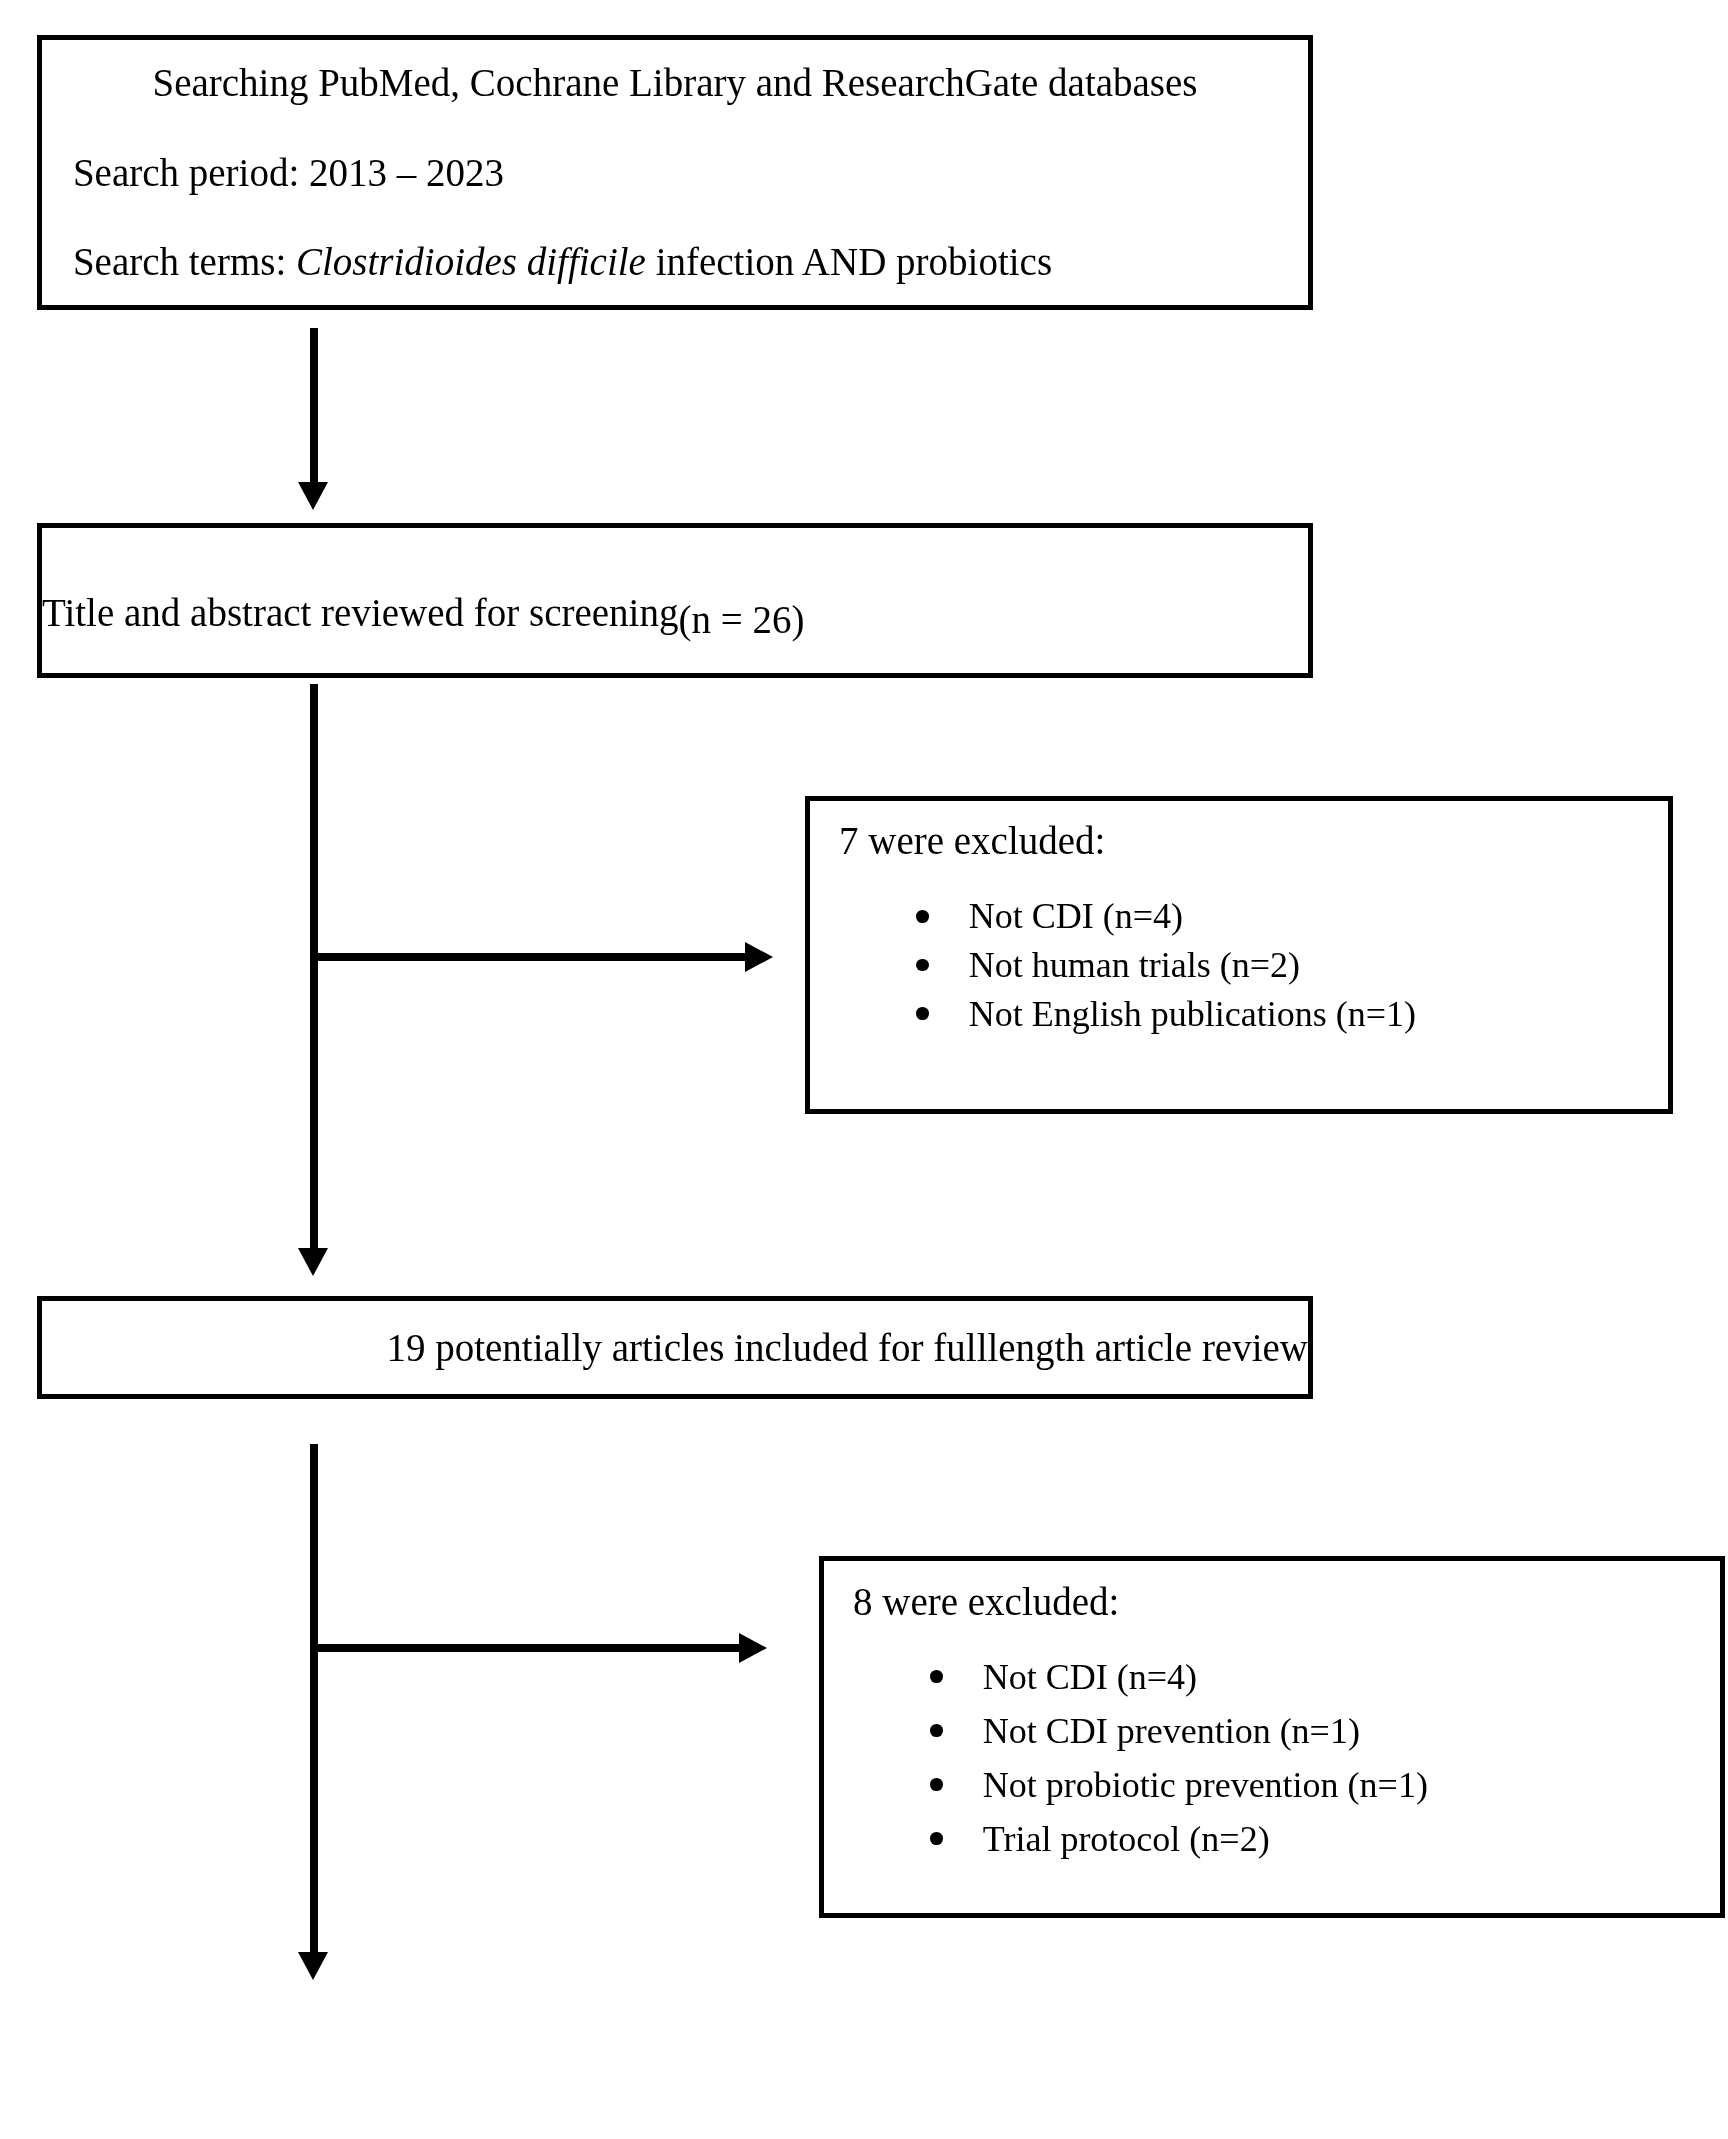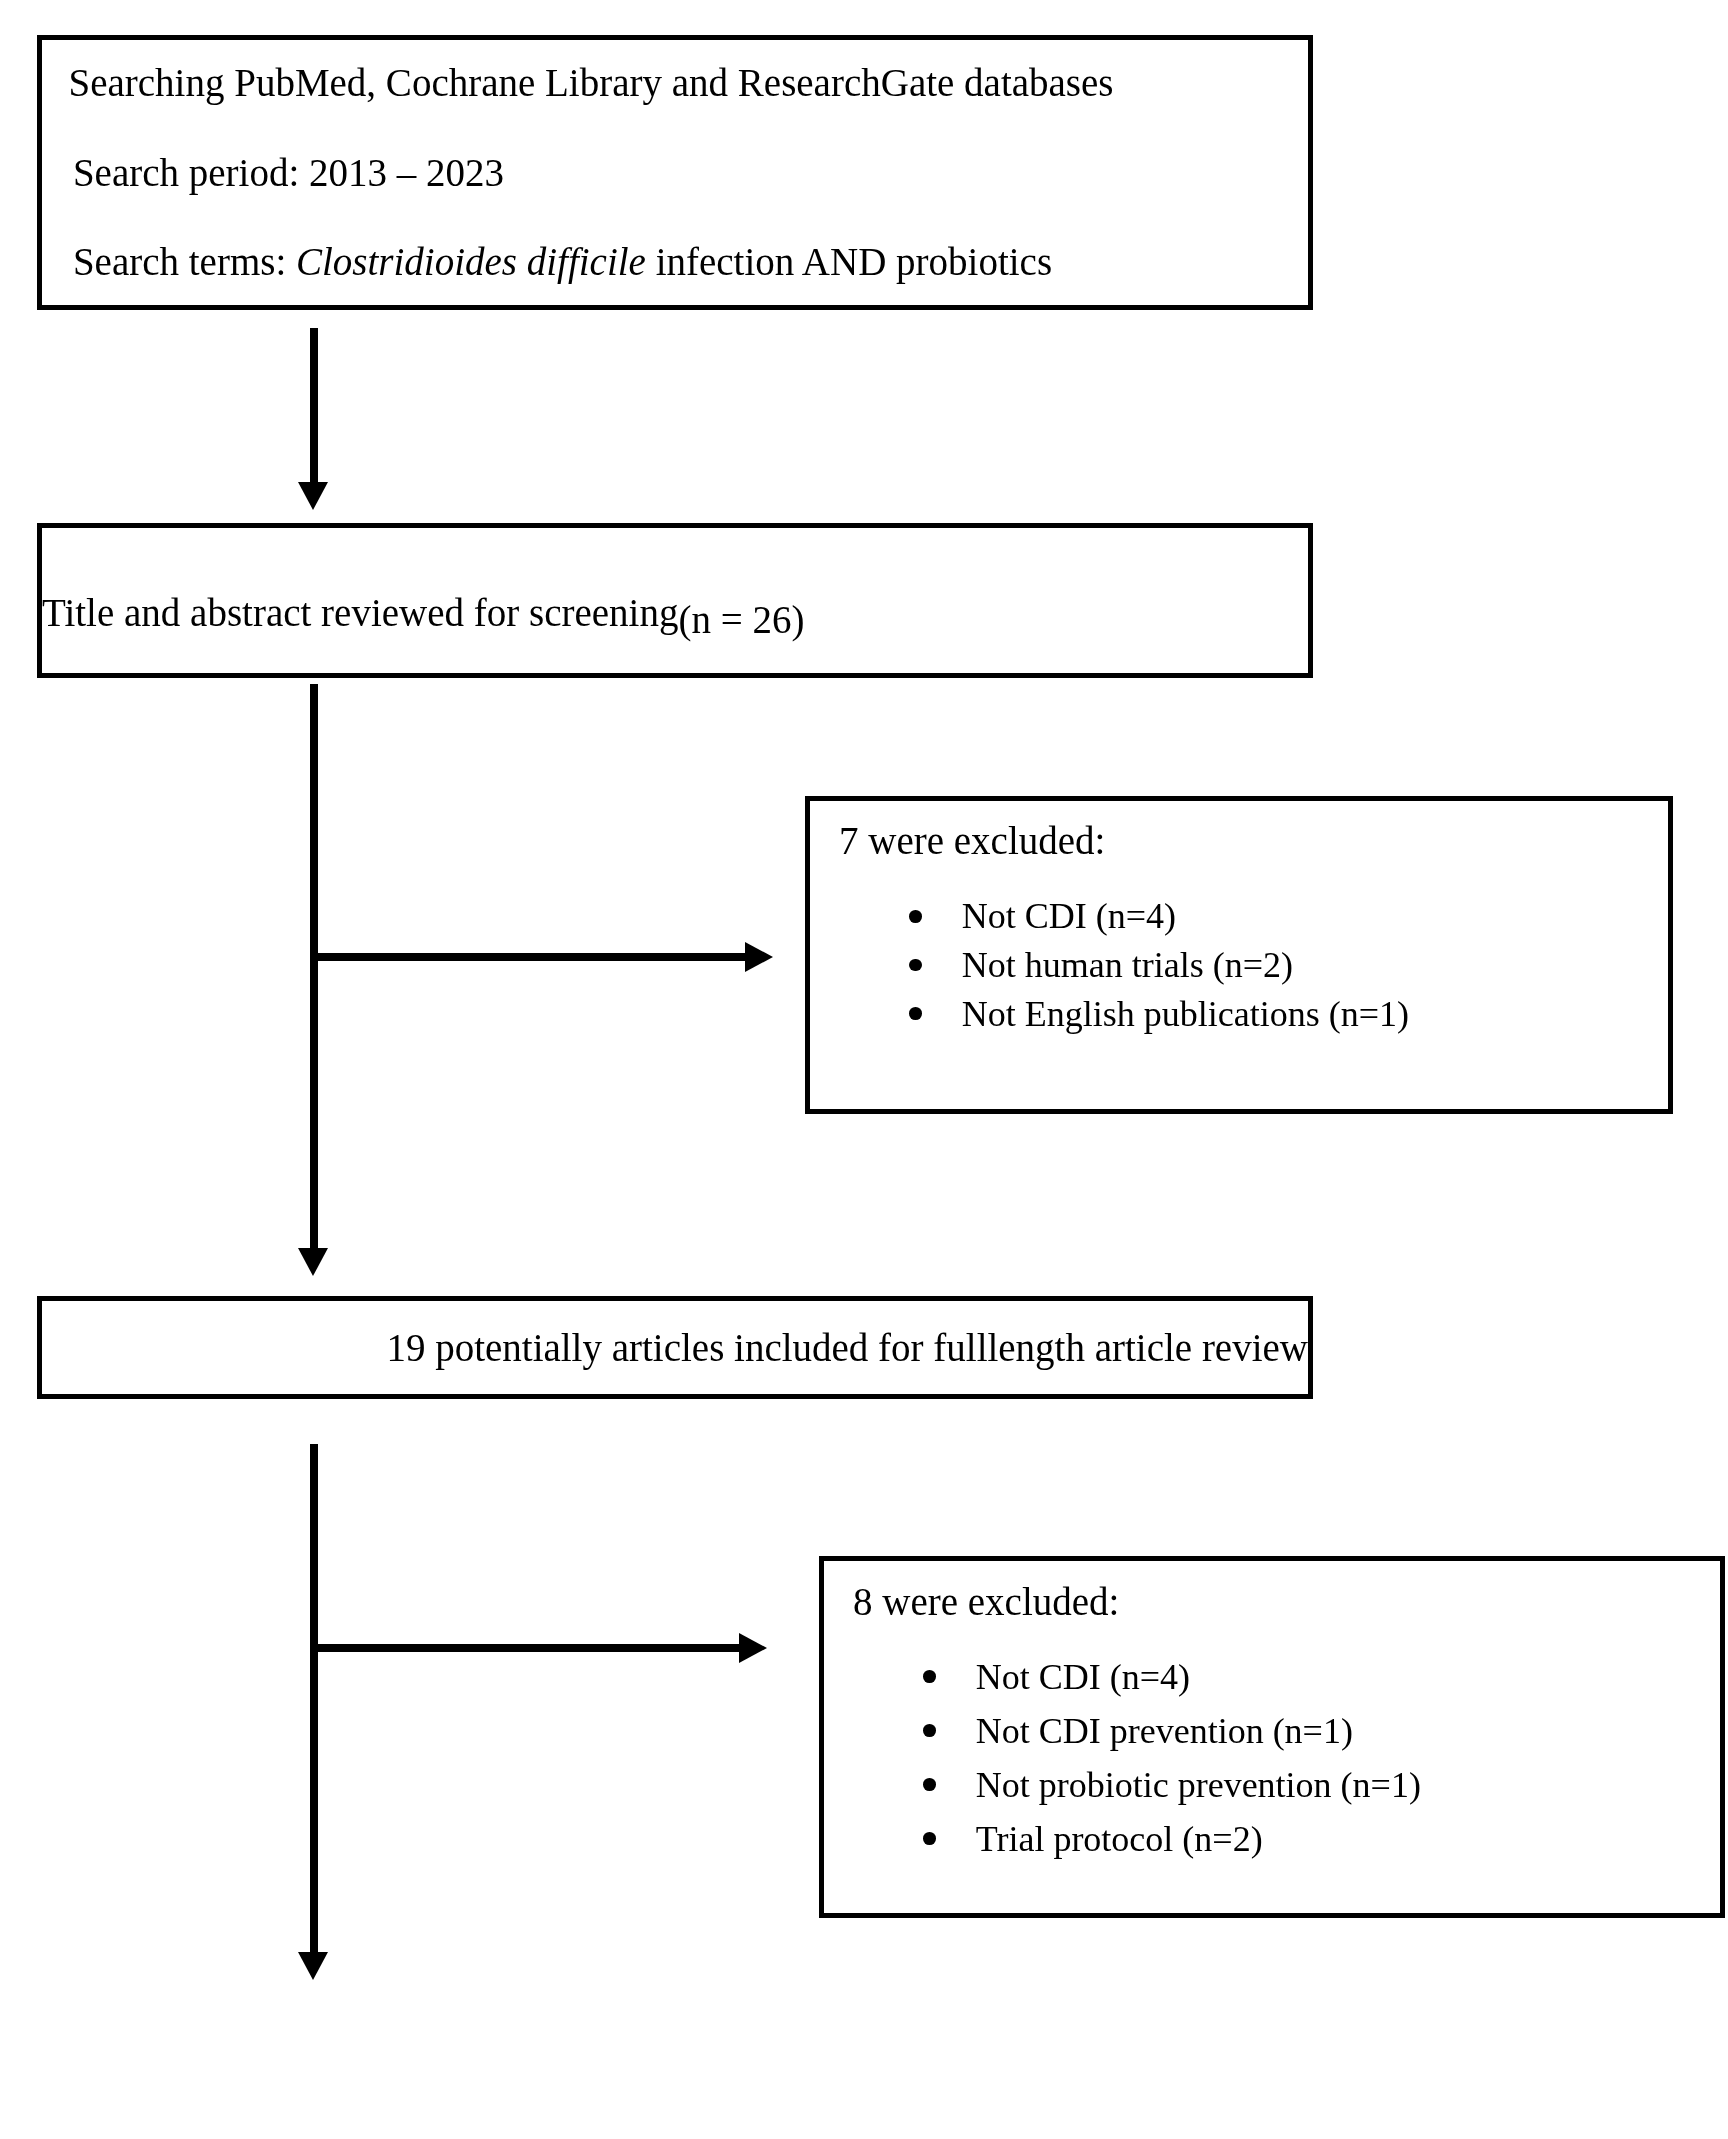--- a/index.html
+++ b/index.html
@@ -16,21 +16,21 @@
   .box {
     position: absolute;
     box-sizing: border-box;
     border: 5.5px solid #000000;
     background: #ffffff;
     font-size: 39px;
     line-height: 1.12;
   }
   
   .box-search { left: 37px; top: 35px; width: 1276px; height: 275px; padding: 21px 26.5px 0 26.5px; }
-  .box-search .center-line { text-align: left; }
+  .box-search .center-line { text-align: center; }
   .box-search .left-line { margin-top: 46px; padding-left: 4.4px; }
   .italic { font-style: italic; }
   
   .box-screening {
     left: 37px; top: 523px; width: 1276px; height: 155px;
     display: flex; flex-direction: row; align-items: center;
     padding-top: 24px; box-sizing: border-box;
   }
   .box-screening .line2 { margin-top: 14.4px; }
   
@@ -41,21 +41,21 @@
   
   .box-included {
     left: 37px; top: 2002px; width: 1276px; height: 103px;
     display: flex; align-items: flex-start; justify-content: center;
     padding-top: 15.5px; box-sizing: border-box;
   }
   
   .box-excluded1 { left: 805px; top: 796px; width: 868px; height: 318px; padding: 17.7px 16.6px 0 29px; }
   .box-excluded2 { left: 819px; top: 1556px; width: 906px; height: 362px; padding: 19px 16.6px 0 29px; }
   .excl-heading { font-size: 39px; }
-  ul.excl-list { list-style: none; margin: 4px; padding: 0; }
+  ul.excl-list { list-style: none; margin: 11px; padding: 0; }
   .box-excluded1 ul.excl-list { margin-top: 33px; }
   .box-excluded2 ul.excl-list { margin-top: 32px; }
   ul.excl-list li {
     display: flex; align-items: center;
     font-size: 36px; line-height: 42px;
     padding-left: 66px;
   }
   .box-excluded1 ul.excl-list li { margin-bottom: 6.6px; }
   .box-excluded2 ul.excl-list li { margin-bottom: 12px; }
   .bullet {

